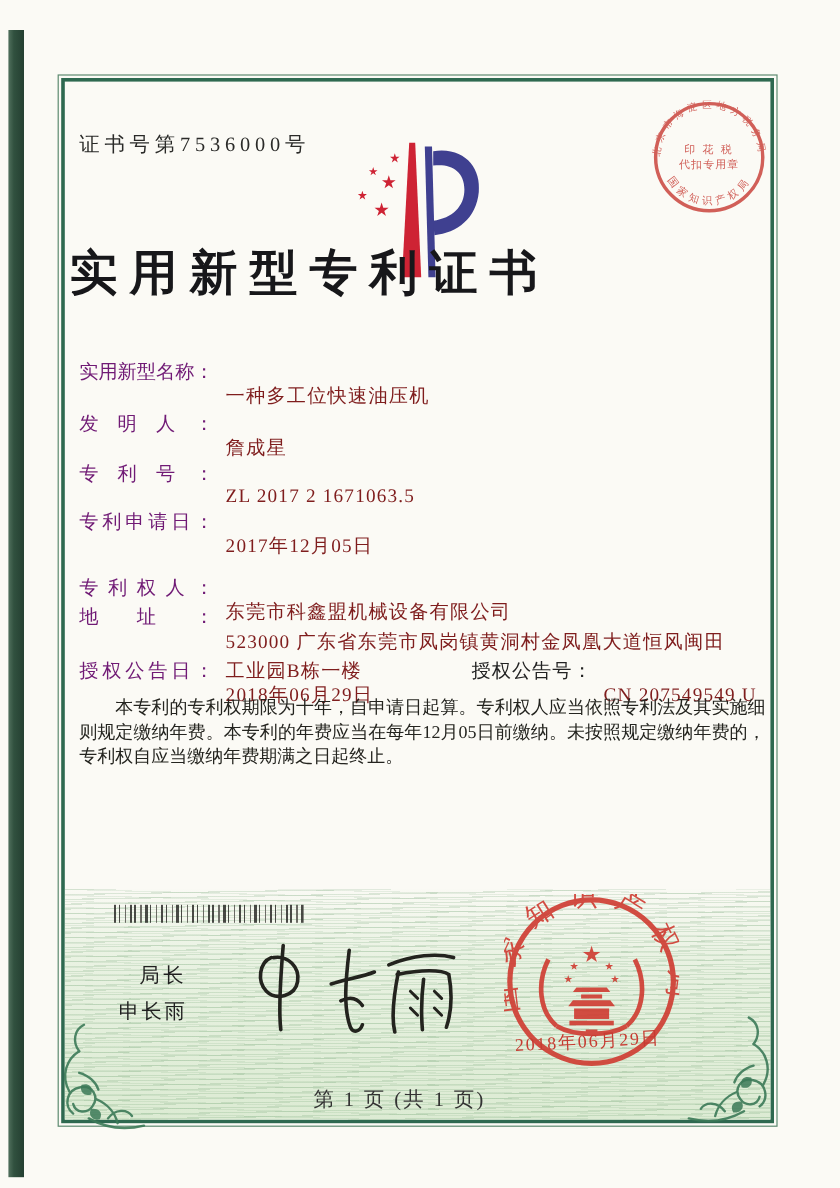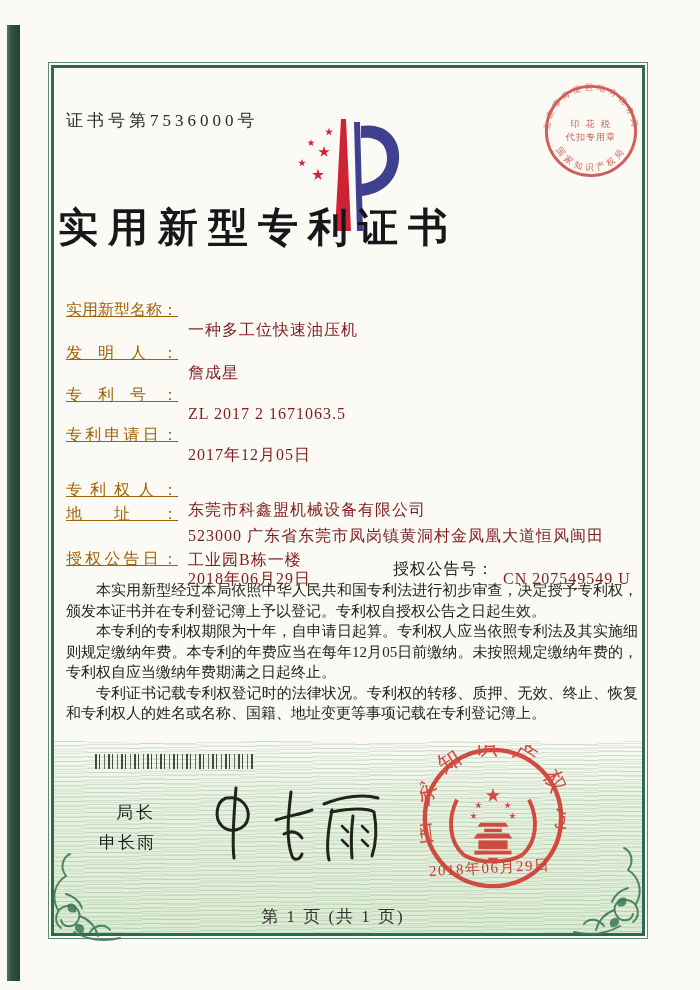--- a/index.html
+++ b/index.html
@@ -29,25 +29,25 @@
   }
   .title{
     left:48px;top:200px;width:600px;text-align:left;
     font-size:40px;font-weight:bold;letter-spacing:10px;text-indent:10px;color:#17171a;
   }
   .logo{left:295px;top:112px;}
   
   .frow{left:66px;font-size:16px;white-space:nowrap;}
   .flabel{
     display:inline-block;width:112px;text-align:justify;text-align-last:justify;
-    vertical-align:top;color:#a16207;text-decoration:underline;
+    vertical-align:top;color:#701a75;
   }
   .fval{display:inline-block;margin-left:6px;letter-spacing:1px;color:#7f1d1d;margin-top:20px;}
   .fval.pre{white-space:pre-line;line-height:24px;}
-  .flabel2{display:inline-block;width:100px;margin-left:78px;text-align:justify;text-align-last:justify;vertical-align:top;margin-top:10px;}
+  .flabel2{display:inline-block;width:100px;margin-left:78px;text-align:justify;text-align-last:justify;vertical-align:top;}
   .row-name{top:300px;} .row-inv{top:343px;} .row-no{top:385px;}
   .row-app{top:425px;} .row-own{top:480px;} .row-addr{top:504px;}
   .row-grant{top:549px;}
   
   .paras{
     left:66px;top:580px;width:572px;font-size:15px;line-height:20.5px;
     text-align:justify;color:#24241f;
   }
   .paras p{margin:0;text-indent:2em;}
   
@@ -139,23 +139,21 @@
 工业园B栋一楼</span>
 </div>
 <div class="abs frow row-grant">
   <span class="flabel">授权公告日：</span>
   <span class="fval">2018年06月29日</span>
   <span class="flabel2">授权公告号：</span>
   <span class="fval">CN 207549549 U</span>
 </div>
 
 <div class="abs paras">
-  <p>本实用新型经过本局依照中华人民共和国专利法进行初步审查，决定授予专利权，颁发本证书并在专利登记簿上予以登记。专利权自授权公告之日起生效。</p>
   <p>本专利的专利权期限为十年，自申请日起算。专利权人应当依照专利法及其实施细则规定缴纳年费。本专利的年费应当在每年12月05日前缴纳。未按照规定缴纳年费的，专利权自应当缴纳年费期满之日起终止。</p>
-  <p>专利证书记载专利权登记时的法律状况。专利权的转移、质押、无效、终止、恢复和专利权人的姓名或名称、国籍、地址变更等事项记载在专利登记簿上。</p>
 </div>
 
 <div class="abs bottom-band"></div>
 
 <div class="abs barcode"></div>
 
 <div class="abs director-label">局长</div>
 <div class="abs director-name">申长雨</div>
 
 <svg class="abs signature" width="190" height="82" viewBox="0 0 190 82">

